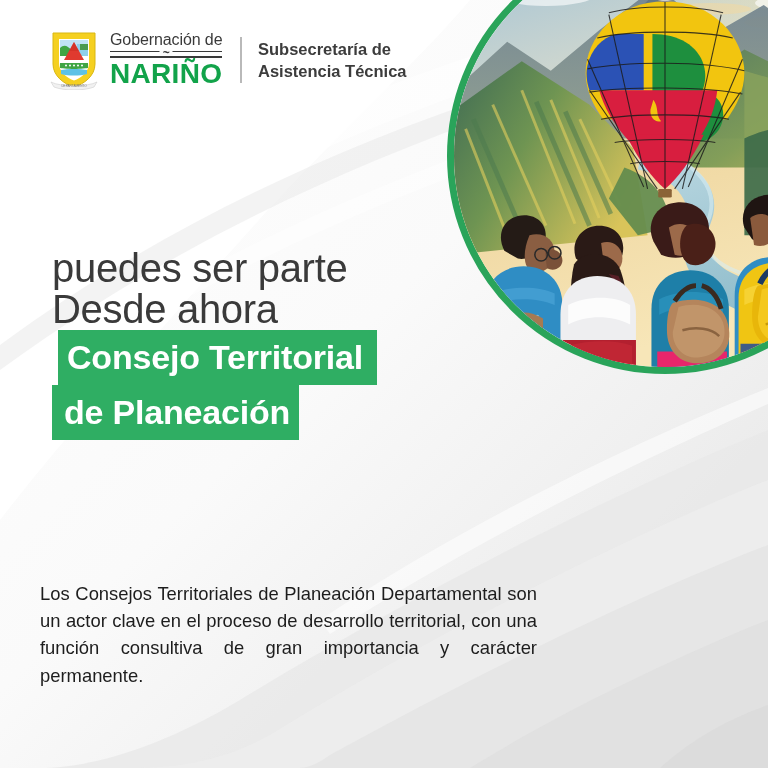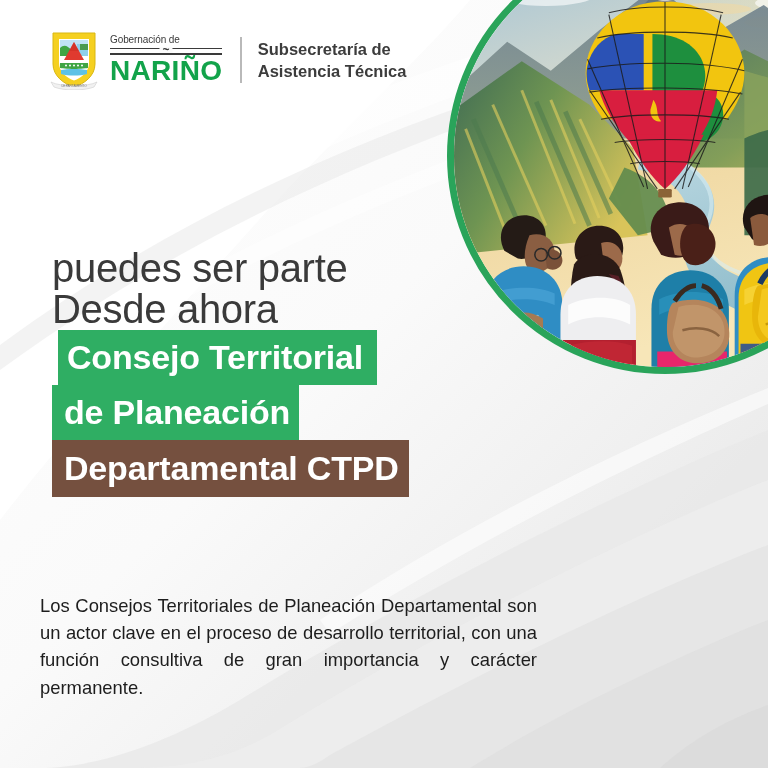--- a/index.html
+++ b/index.html
@@ -33,21 +33,21 @@
   .crest {
     position:relative;
     width:48px; height:60px;
     flex:0 0 auto;
     margin-right:12px;
   }
   .crest svg { display:block; }
 
   .gob-block { display:flex; flex-direction:column; justify-content:center; }
   .gob-top {
-    font-size:10px;
+    font-size:16px;
     color:#3a3a3a;
     letter-spacing:-0.1px;
     line-height:1.05;
     white-space:nowrap;
   }
   .gob-rule {
     position:relative;
     height:7px;
     margin:2px 0 0 0;
   }
@@ -142,21 +142,21 @@
 
   .chip-a { padding:10px 14px 11px 9px; margin-left:6px; }
   .chip-b { padding:10px 9px 11px 12px; margin-left:-12px; }
   .chip-c { padding:11px 10px 12px 12px; margin-left:-12px; }
 
   .hl-row4, .hl-row5 { margin-left:12px; margin-top:-1px; }
 
   
   .body-copy {
     position:absolute;
-    left:40px; top:592px;
+    left:40px; top:580px;
     width:497px;
     z-index:5;
     font-size:18.4px;
     line-height:1.48;
     color:#1d1d1d;
     text-align:justify;
   }
   .body-copy p { margin:0; }
 </style>
 </head>
@@ -470,22 +470,19 @@
     </div>
     <div class="hl-line">
       <span class="hl-plain">Desde ahora</span>
     </div>
     <div class="hl-line hl-row3">
       <span class="chip chip-green chip-a">Consejo Territorial</span>
     </div>
     <div class="hl-line hl-row4">
       <span class="chip chip-green chip-b">de Planeación</span>
     </div>
-    <div class="hl-line hl-row5">
-      <span class="chip chip-brown chip-c">Departamental CTPD</span>
-    </div>
   </div>
 
   <div class="body-copy">
     <p>Los Consejos Territoriales de Planeación Departamental son un actor clave en el proceso de desarrollo territorial, con una función consultiva de gran importancia y carácter permanente.</p>
   </div>
 
 </div>
 
 </body></html>

